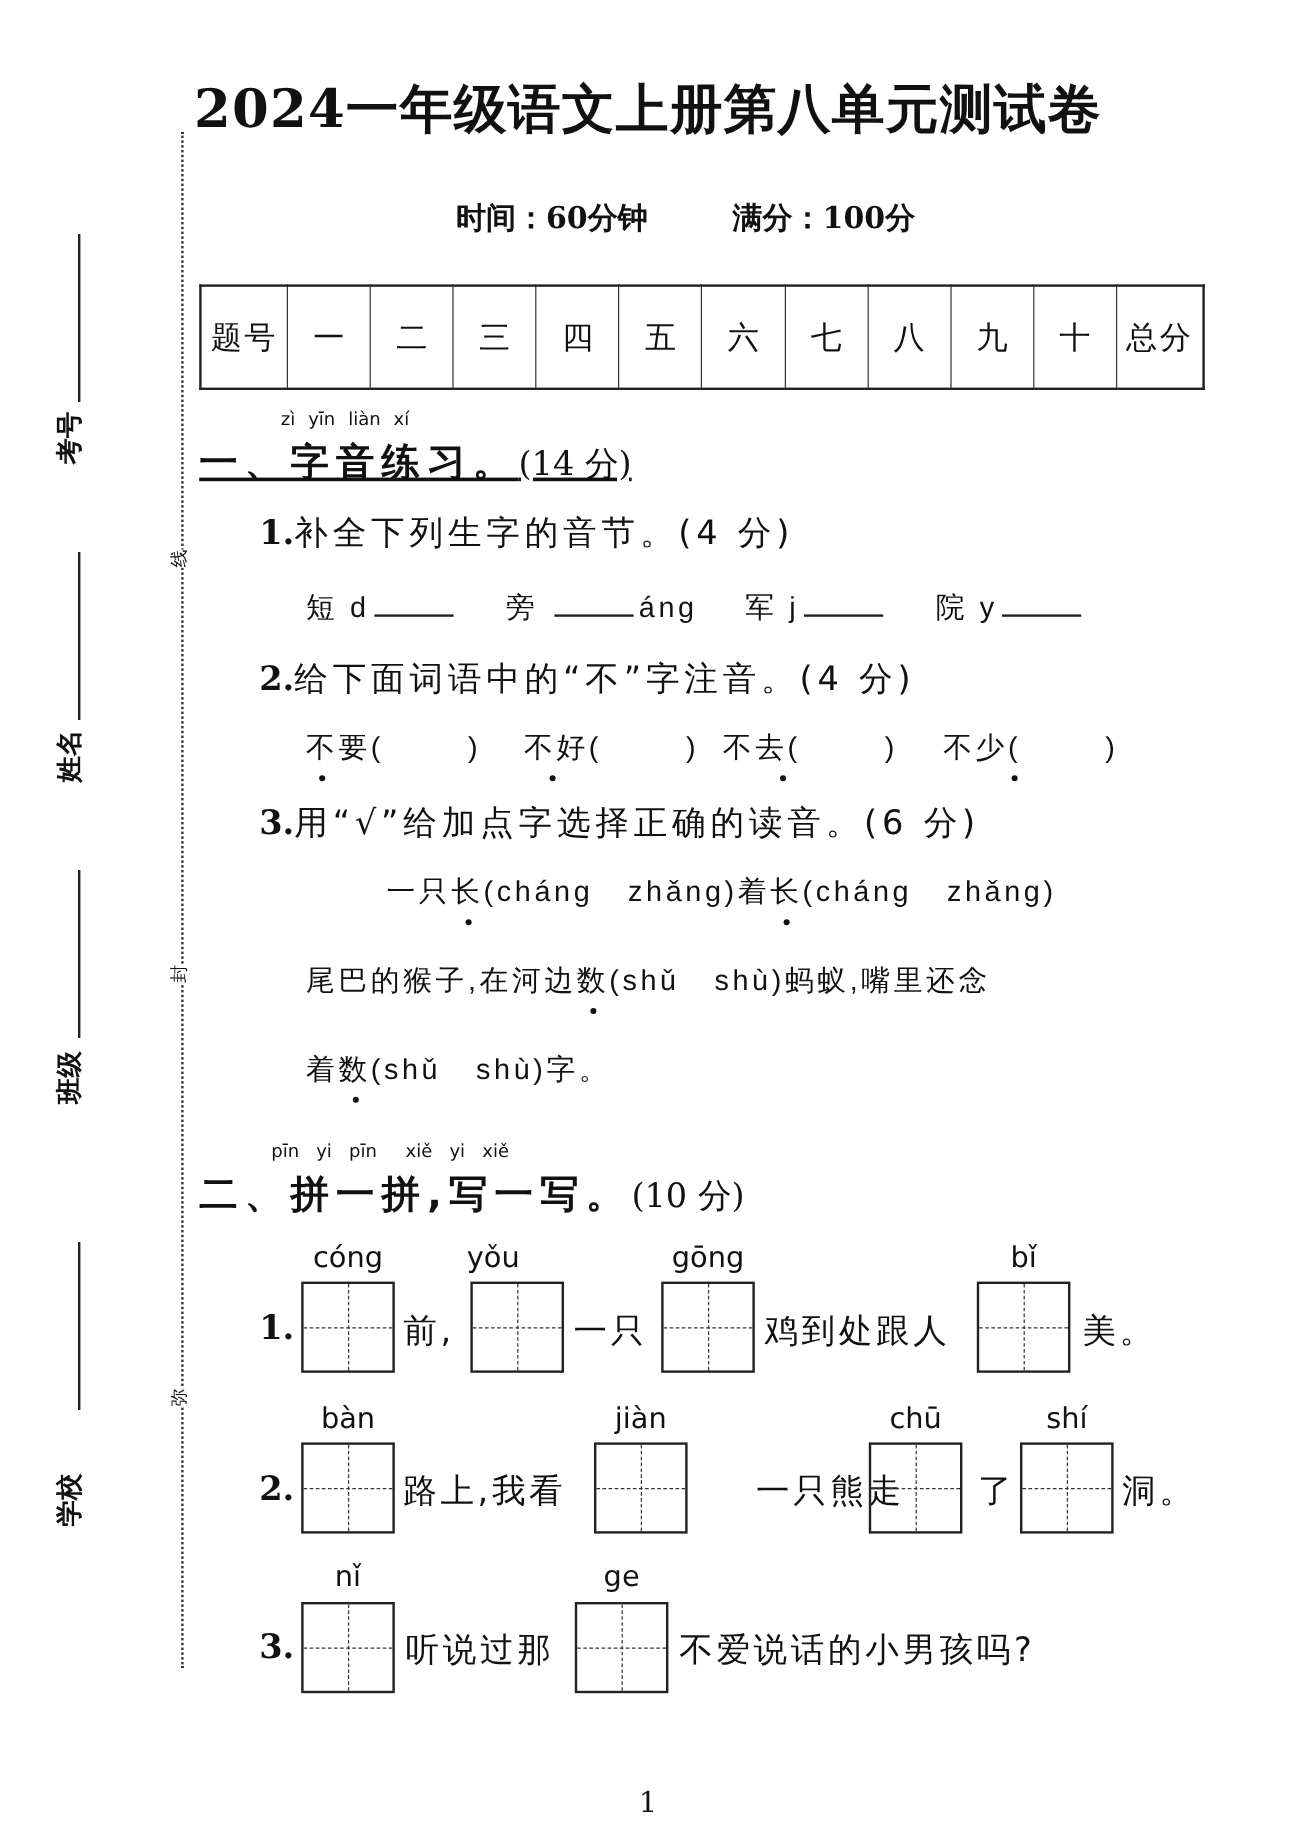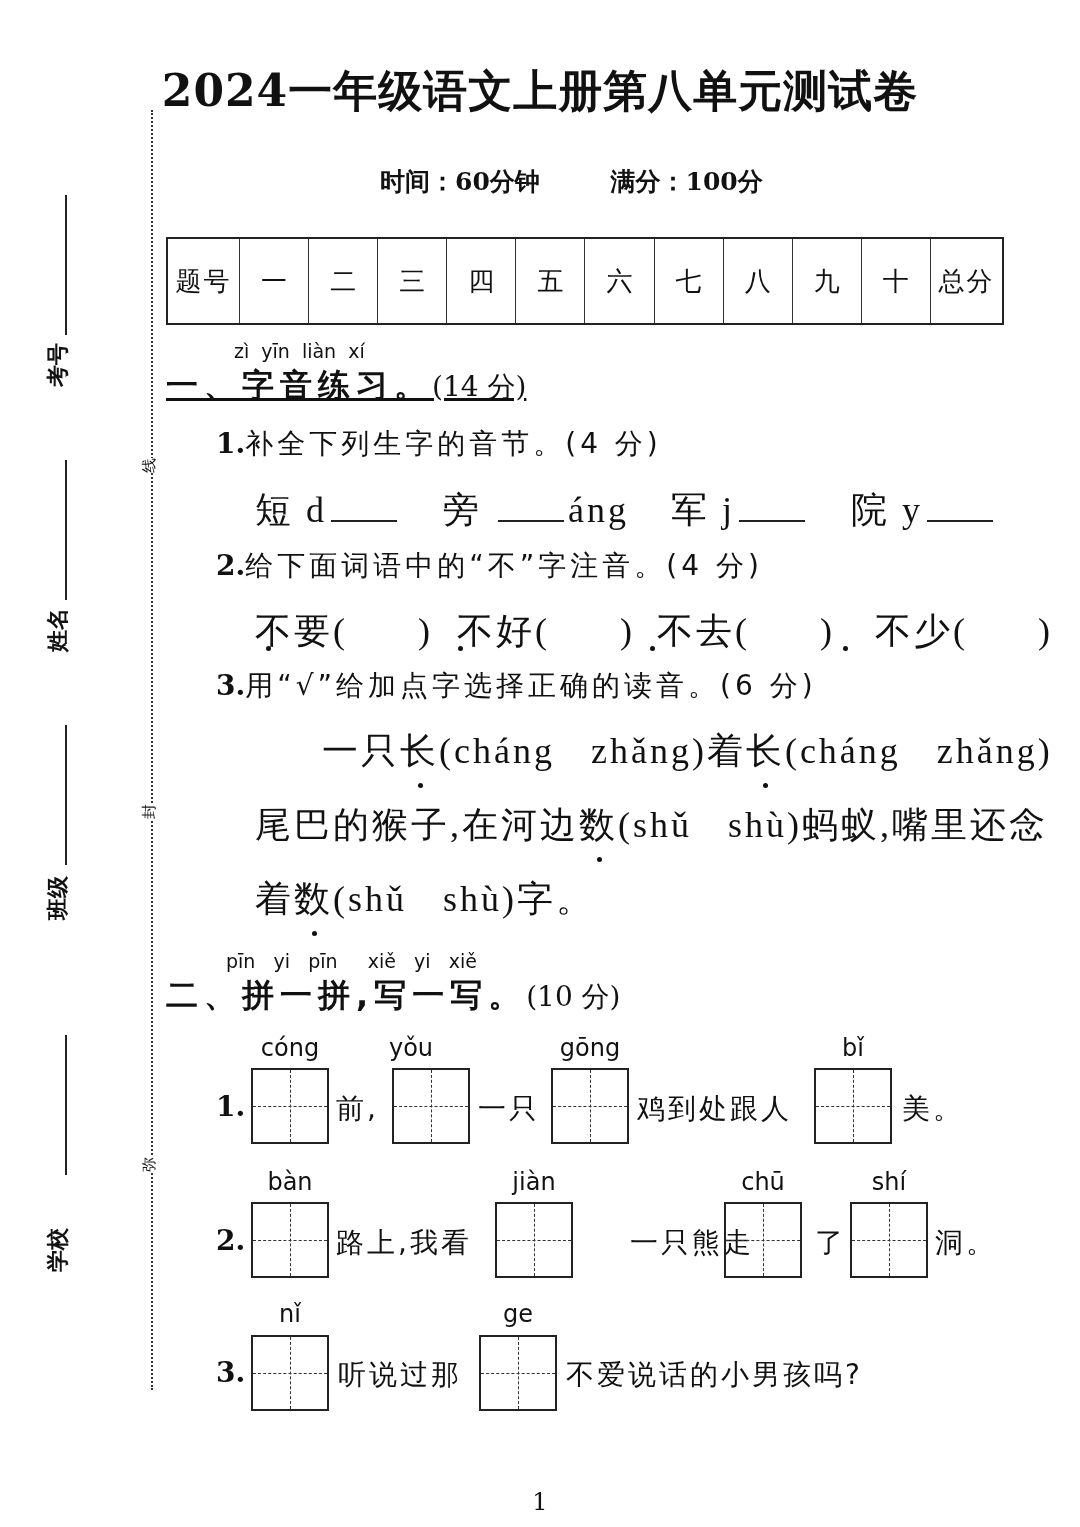--- a/index.html
+++ b/index.html
@@ -16,24 +16,24 @@
                    font-family:"DejaVu Sans", sans-serif; padding:0; width:69px; }
   table.score td.lbl { width:72px; letter-spacing:2px; }
   .side-line { position:absolute; width:2px; background:#222; left:65px; }
   .side-label { position:absolute; left:42px; font-size:22px; font-family:"DejaVu Sans", sans-serif;
                 font-weight:bold; transform:rotate(-90deg); transform-origin:center; white-space:nowrap; }
   .dots { position:absolute; left:151px; top:110px; height:1280px; border-left:2px dotted #333; }
   .seal { position:absolute; left:142px; font-size:15px; background:#fff; padding:2px 0;
           font-family:"DejaVu Sans", sans-serif; transform:rotate(-90deg); }
   .sec-h { font-size:32px; font-weight:bold; font-family:"DejaVu Sans", sans-serif; letter-spacing:6px; }
   .sec-h .pts { font-weight:normal; font-family:"DejaVu Serif", serif; letter-spacing:0; font-size:28px; }
-  .py { font-family:"DejaVu Sans", sans-serif; font-size:19px; }
+  .py { font-family:"DejaVu Sans", sans-serif; font-size:15px; }
   .q { font-size:28px; font-family:"DejaVu Sans", sans-serif; letter-spacing:4px; white-space:nowrap;text-align:center; }
   .q b { font-family:"DejaVu Serif", serif; letter-spacing:0; }
-  .line { font-size:36px; font-family:Liberation Serif, serif; white-space:nowrap; letter-spacing:3px; }
+  .line { font-size:24px; font-family:Liberation Sans, sans-serif; white-space:nowrap; letter-spacing:3px; }
   .blank { display:inline-block; width:66px; border-bottom:2px solid #222; height:26px; vertical-align:baseline; margin:0 4px; }
   .dotc { position:relative; display:inline-block; }
   .dotc::after { content:""; position:absolute; left:50%; bottom:-12px; width:5px; height:5px; margin-left:-2px;
                  border-radius:50%; background:#111; }
   .box { position:absolute; width:78px; height:76px; border:2px solid #222; box-sizing:border-box; }
   .box::before { content:""; position:absolute; left:50%; top:0; bottom:0; border-left:1.5px dashed #333; }
   .box::after { content:""; position:absolute; top:50%; left:0; right:0; border-top:1.5px dashed #333; }
   .boxpy { position:absolute; width:78px; text-align:center; font-family:"DejaVu Sans", sans-serif; font-size:24px; }
   .txt { position:absolute; font-size:28px; font-family:"DejaVu Sans", sans-serif; white-space:nowrap; letter-spacing:3px; }
   .num { position:absolute; font-size:28px; font-weight:bold; font-family:"DejaVu Serif", serif; }
@@ -94,21 +94,21 @@
   <span style="margin-left:30px">旁</span> <span class="blank"></span><span>áng</span>
   <span style="margin-left:30px">军</span> <span>j</span><span class="blank"></span>
   <span style="margin-left:30px">院</span> <span>y</span><span class="blank"></span>
 </div>
 
 <div class="abs q" style="left:216px;top:547px;">
   <b>2.</b><span>给下面词语中的“不”字注音。(4 分)</span>
 </div>
 <div class="abs line" style="left:255px;top:607px;">
   <span><span>不要(</span><span style="display:inline-block;width:70px"></span><span>)</span></span>
-  <span style="margin-left:12px"><span>不好(</span><span style="display:inline-block;width:70px"></span><span>)</span></span>
+  <span style="margin-left:26px"><span>不好(</span><span style="display:inline-block;width:70px"></span><span>)</span></span>
   <span style="margin-left:10px"><span>不去(</span><span style="display:inline-block;width:70px"></span><span>)</span></span>
   <span style="margin-left:28px"><span>不少(</span><span style="display:inline-block;width:70px"></span><span>)</span></span>
 </div>
 
 <div class="abs" style="left:266px;top:646px;width:5px;height:5px;border-radius:50%;background:#111;"></div>
 <div class="abs" style="left:458px;top:646px;width:5px;height:5px;border-radius:50%;background:#111;"></div>
 <div class="abs" style="left:650px;top:646px;width:5px;height:5px;border-radius:50%;background:#111;"></div>
 <div class="abs" style="left:843px;top:646px;width:5px;height:5px;border-radius:50%;background:#111;"></div>
 
 <div class="abs q" style="left:216px;top:667px;">

